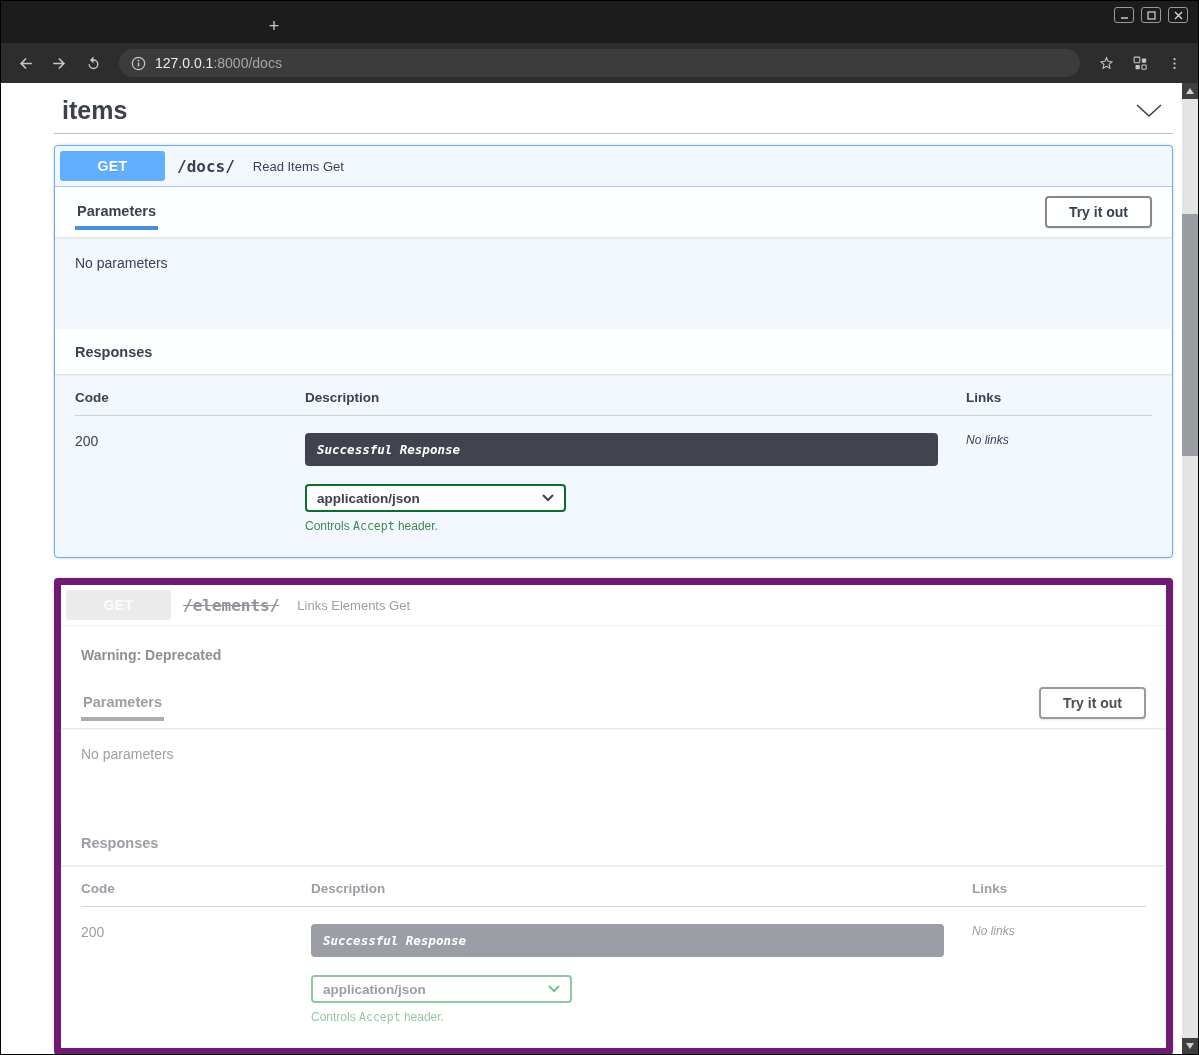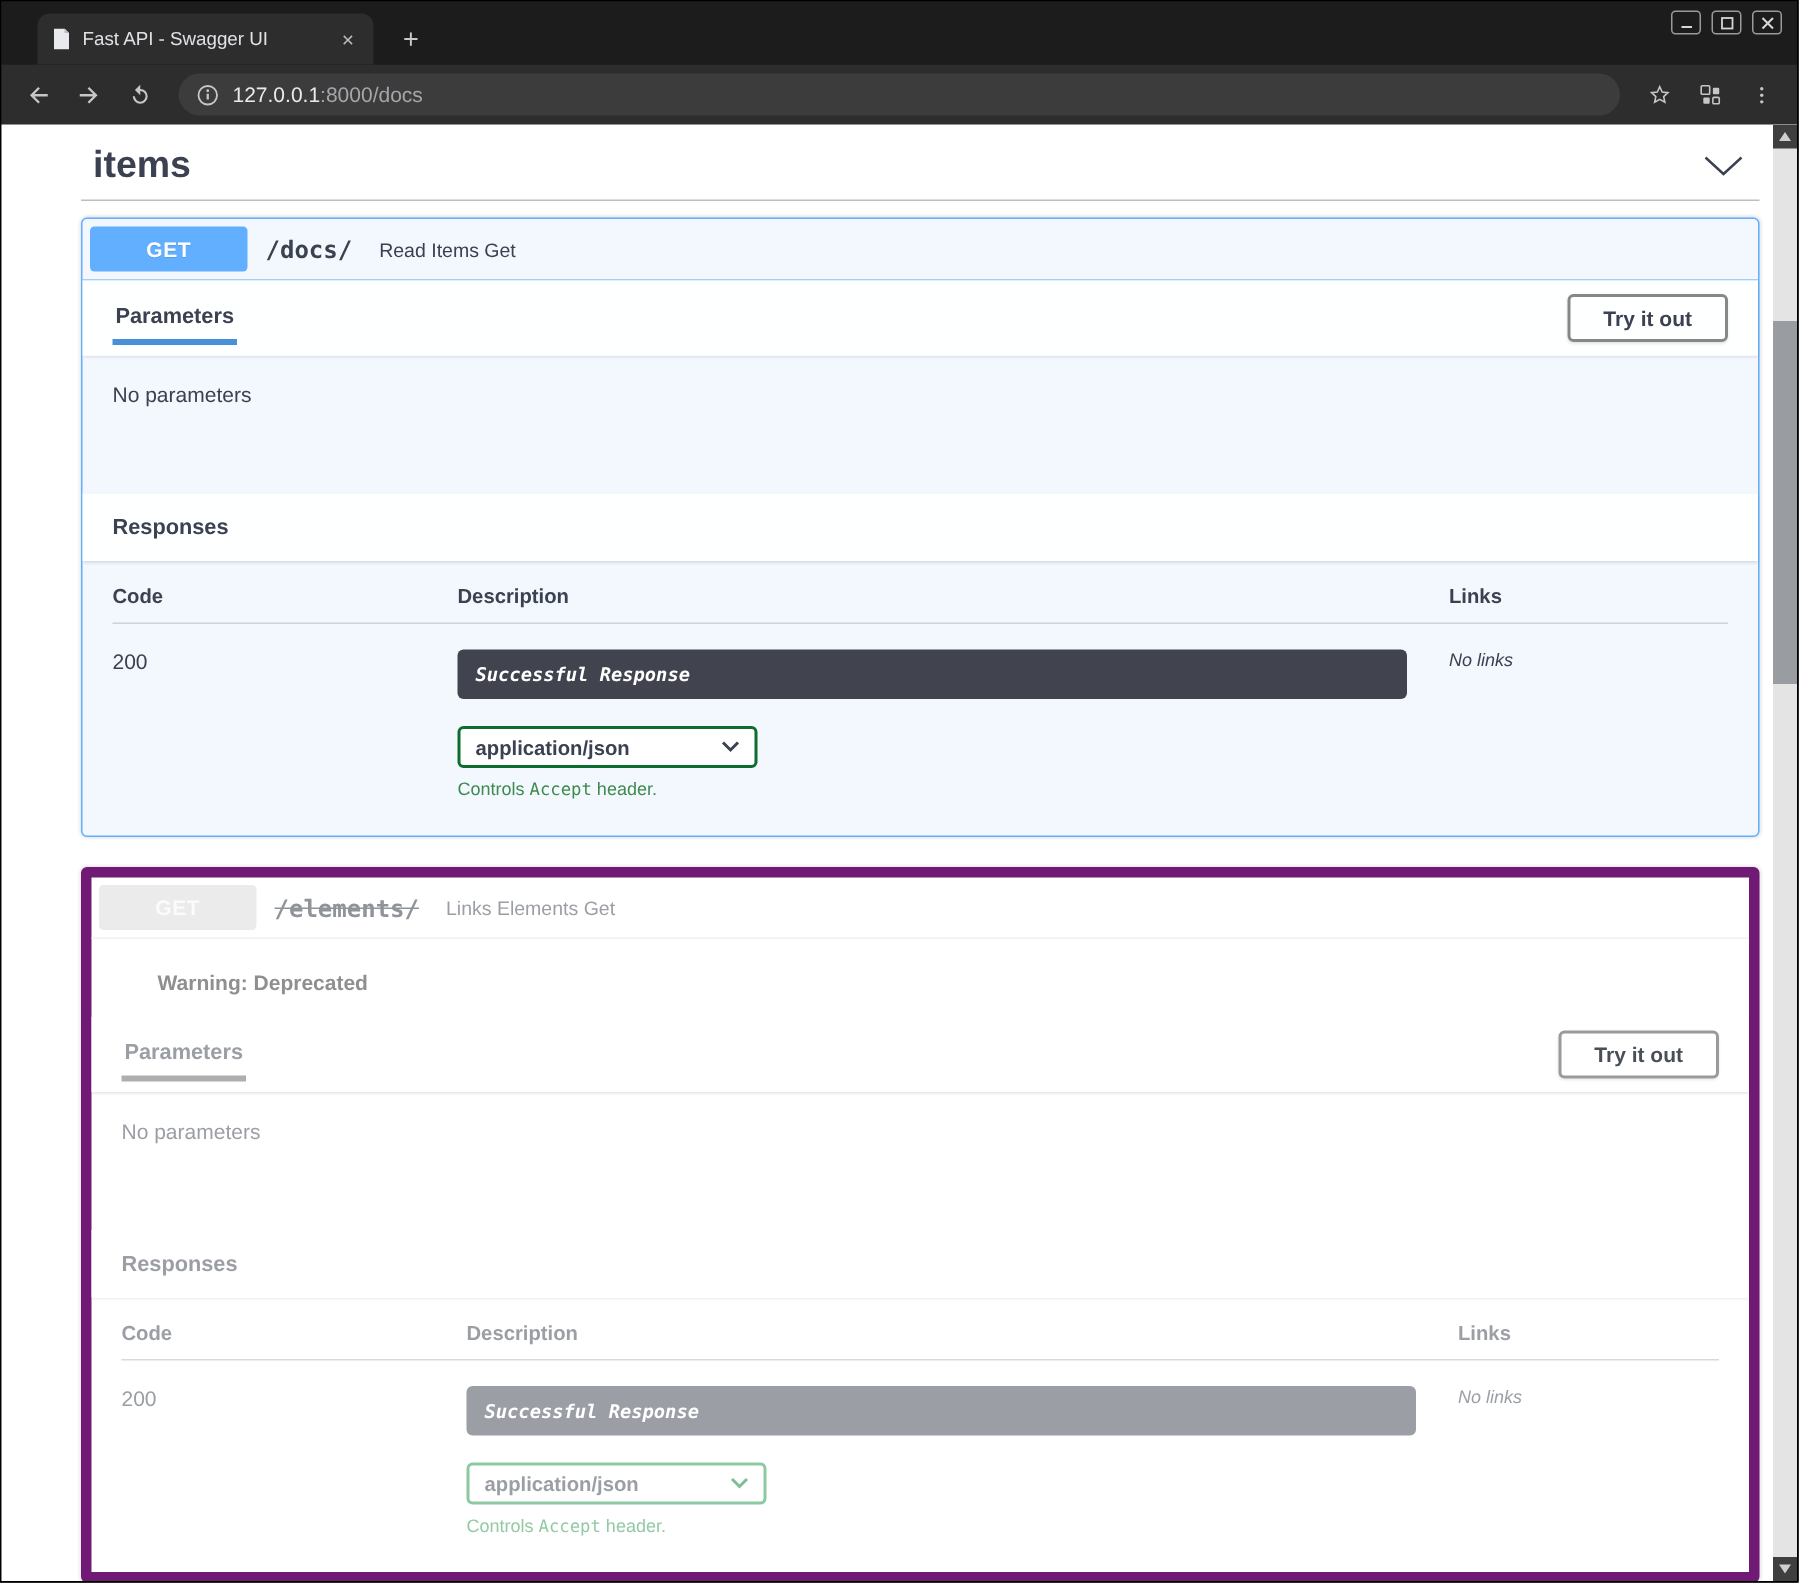--- a/index.html
+++ b/index.html
@@ -49,21 +49,21 @@
   .method { width:105px; padding:7px 0; text-align:center; border-radius:3px;
             font-weight:bold; font-size:14px; color:#fff; letter-spacing:.4px;
             text-shadow:0 1px 0 rgba(0,0,0,.1); }
   .get .method { background:#61affe; }
   .deprecated .method { background:#ebebeb; color:#fbfbfb; text-shadow:none; }
   .path { font-family:"DejaVu Sans Mono", monospace; font-weight:bold; font-size:16px; color:#3b4151; margin-left:12px; }
   .deprecated .path { color:#8f949b; text-decoration:line-through; }
   .sum-desc { font-size:13px; color:#3b4151; margin-left:18px; }
   .deprecated .sum-desc { color:#9b9fa5; }
 
-  .warning { padding:21px 20px 15px; font-size:14px; font-weight:bold; color:#8f8f8f;margin-left:24px; }
+  .warning { padding:21px 20px 15px; font-size:14px; font-weight:bold; color:#8f8f8f; }
 
   .sec-header { min-height:50px; display:flex; align-items:center; justify-content:space-between;
                 padding:6px 20px; background:rgba(255,255,255,.92); box-shadow:0 1px 2px rgba(0,0,0,.12); }
   .sec-header.slim { min-height:45px; }
   .tab-title-h { font-size:14.5px; font-weight:bold; color:#3b4151; display:inline-block;
                  padding:8px 2px 7px; border-bottom:4px solid #4a90d9; }
   .deprecated .tab-title-h { color:#9b9fa5; border-bottom-color:#aeaeae; }
   .resp-title { font-size:14.5px; font-weight:bold; color:#3b4151; }
   .deprecated .resp-title { color:#9b9fa5; }
 
@@ -81,21 +81,21 @@
   .rhead-cell { font-size:13.5px; font-weight:bold; color:#3b4151; }
   .rrow { padding-top:17px; }
   .code-cell { font-size:14px; color:#3b4151; }
   .deprecated .code-cell, .deprecated .rhead-cell { color:#9b9fa5; }
 
   .markdown-box { width:633px; background:#41444e; border-radius:4px; padding:9px 12px;
                   color:#fff; font-family:"DejaVu Sans Mono", monospace; font-style:italic;
                   font-weight:bold; font-size:12.5px; }
   .deprecated .markdown-box { background:#9b9ea4; }
 
-  .media-select { margin-top:18px; width:200px; height:28px; border-radius:4px; background:#fff;
+  .media-select { margin-top:18px; width:261px; height:28px; border-radius:4px; background:#fff;
                   display:flex; align-items:center; justify-content:space-between; padding:0 10px;
                   font-size:13.5px; font-weight:bold; color:#3b4151; cursor:pointer; }
   .get .media-select { border:2px solid #0b6e2f; }
   .deprecated .media-select { border:2px solid #8cc9a2; color:#9b9fa5; }
   .sel-chev { display:flex; }
 
   .accept-note { margin-top:7px; font-size:12px; color:#3f8a4e; }
   .deprecated .accept-note { color:#93c9a4; }
   .accept-note code { font-family:"DejaVu Sans Mono", monospace; font-size:11.5px; }
 
@@ -112,30 +112,20 @@
   .tri-down { width:0; height:0; border-left:4px solid transparent; border-right:4px solid transparent;
               border-top:6px solid #cfcfcf; }
   .sb-thumb { position:absolute; left:0; top:131px; width:16px; height:242px; background:#999da2; cursor:grab; }
 </style>
 </head>
 <body>
 
 <div class="window">
 
   <div class="tabstrip">
-    <div class="tab">
-      <span style="display:flex">
-        <svg width="12" height="14" viewBox="0 0 12 14">
-            <path d="M1 0h7l3 3v11H1z" fill="#e8eaed"></path>
-            <path d="M8 0v3h3z" fill="#b9bcbf"></path>
-          </svg>
-      </span>
-      <span class="tab-title">Fast API - Swagger UI</span>
-      <span class="tab-close">×</span>
-    </div>
     <button class="new-tab">+</button>
     <div class="win-controls">
       <button class="win-btn">
         <svg width="9" height="9" viewBox="0 0 9 9">
             <path d="M1 7h7" stroke="#d6d6d6" stroke-width="1.4"></path>
           </svg>
       </button>
       <button class="win-btn">
         <svg width="9" height="9" viewBox="0 0 9 9">
             <rect x="1" y="1" width="7" height="7" fill="none" stroke="#d6d6d6" stroke-width="1.2"></rect>

